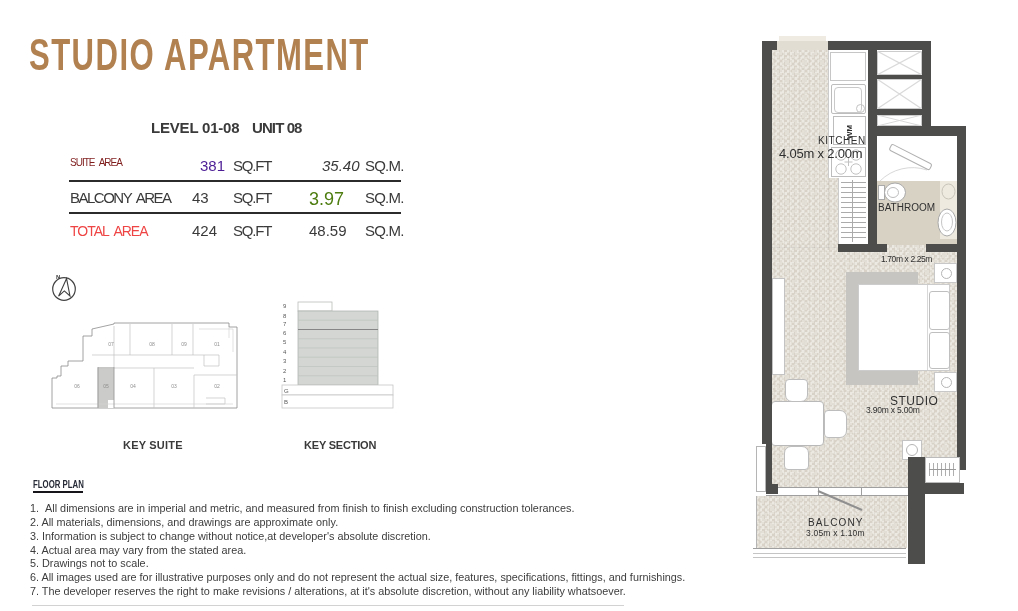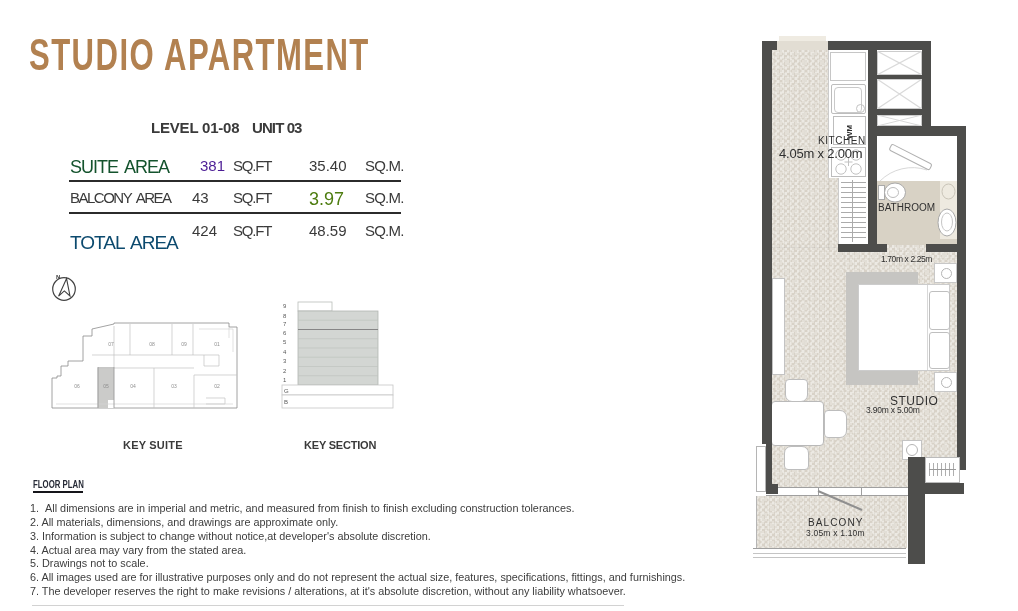--- a/index.html
+++ b/index.html
@@ -10,37 +10,37 @@
   .wht{position:absolute;background:#fff;}
 </style>
 </head>
 <body>
 <div id="page">
 
   <div class="t" style="left:29px;top:30.5px;font-size:43.5px;font-weight:bold;color:#b28150;
        transform:scaleX(0.715);transform-origin:left top;letter-spacing:2px;">STUDIO APARTMENT</div>
 
   <div class="t" style="left:151px;top:119px;font-size:15px;font-weight:bold;color:#3a3a3a;letter-spacing:-0.2px;">LEVEL 01-08</div>
-  <div class="t" style="left:252px;top:119px;font-size:15px;font-weight:bold;color:#3a3a3a;letter-spacing:-0.9px;">UNIT 03</div>
-
-  <div class="t" style="left:70px;top:157px;font-size:18px;color:#14532d;letter-spacing:-1px;word-spacing:3px;">SUITE AREA</div>
+  <div class="t" style="left:252px;top:119px;font-size:15px;font-weight:bold;color:#3a3a3a;letter-spacing:-0.9px;">UNIT 08</div>
+
+  <div class="t" style="left:70px;top:157px;font-size:10px;color:#7f1d1d;letter-spacing:-1px;word-spacing:3px;">SUITE AREA</div>
   <div class="t" style="left:200px;top:157px;font-size:15px;color:#4c1d95;">381</div>
   <div class="t" style="left:233px;top:157px;font-size:15px;color:#3a3a3a;letter-spacing:-1.2px;">SQ.FT</div>
-  <div class="t" style="left:309px;top:157px;font-size:15px;color:#3a3a3a;">35.40</div>
+  <div class="t" style="left:322px;top:157px;font-size:15px;color:#3a3a3a;font-style:italic;">35.40</div>
   <div class="t" style="left:365px;top:157px;font-size:15px;color:#3a3a3a;letter-spacing:-0.8px;">SQ.M.</div>
   <div class="t" style="left:69px;top:180px;width:332px;height:2px;background:#2b2b2b;"></div>
 
   <div class="t" style="left:70px;top:189px;font-size:15px;color:#3a3a3a;letter-spacing:-1.5px;word-spacing:3px;">BALCONY AREA</div>
   <div class="t" style="left:192px;top:189px;font-size:15px;color:#3a3a3a;">43</div>
   <div class="t" style="left:233px;top:189px;font-size:15px;color:#3a3a3a;letter-spacing:-1.2px;">SQ.FT</div>
   <div class="t" style="left:309px;top:189px;font-size:18px;color:#4d7c0f;">3.97</div>
   <div class="t" style="left:365px;top:189px;font-size:15px;color:#3a3a3a;letter-spacing:-0.8px;">SQ.M.</div>
   <div class="t" style="left:69px;top:212px;width:332px;height:2px;background:#2b2b2b;"></div>
 
-  <div class="t" style="left:70px;top:232px;font-size:19px;color:#0c4a6e;letter-spacing:-1px;word-spacing:3px;">TOTAL AREA</div>
+  <div class="t" style="left:70px;top:223px;font-size:14px;color:#ef4444;letter-spacing:-1px;word-spacing:3px;">TOTAL AREA</div>
   <div class="t" style="left:192px;top:222px;font-size:15px;color:#3a3a3a;">424</div>
   <div class="t" style="left:233px;top:222px;font-size:15px;color:#3a3a3a;letter-spacing:-1.2px;">SQ.FT</div>
   <div class="t" style="left:309px;top:222px;font-size:15px;color:#3a3a3a;">48.59</div>
   <div class="t" style="left:365px;top:222px;font-size:15px;color:#3a3a3a;letter-spacing:-0.8px;">SQ.M.</div>
 
   <svg class="t" style="left:44px;top:268px;" width="44" height="44" viewBox="0 0 44 44">
     <circle cx="20" cy="21" r="11.3" fill="none" stroke="#444" stroke-width="1.2"></circle>
     <g transform="rotate(14 21 21)">
         <path d="M 20 10.5 L 27.5 26.5 L 20.8 23 L 16.5 29.5 Z" fill="none" stroke="#3f3f3f" stroke-width="1.1"></path>
       </g>

